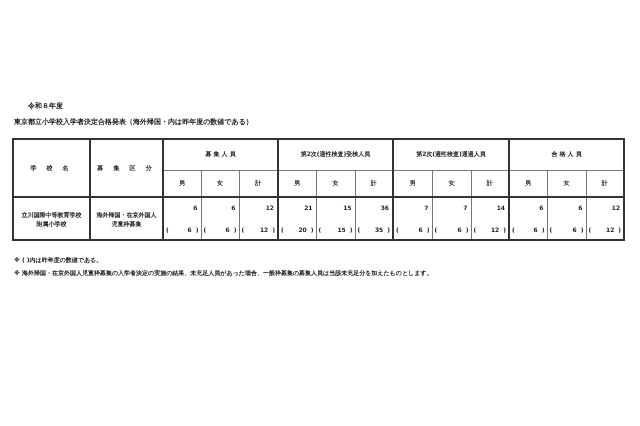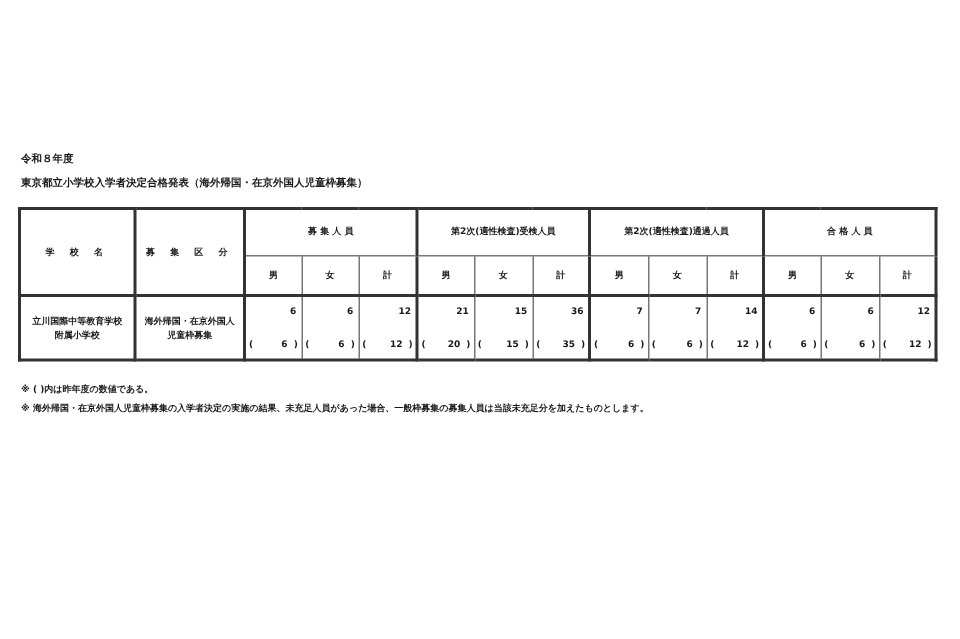--- a/index.html
+++ b/index.html
@@ -1,19 +1,19 @@
 <!DOCTYPE html>
 <html><head>
 <meta charset="utf-8">
 <style>
   html, body { margin: 0; padding: 0; background: #ffffff; }
   body { width: 640px; height: 426px; position: relative; overflow: hidden;
          font-family: "DejaVu Sans", sans-serif; color: #1a1a1a; }
   .line { position: absolute; white-space: nowrap; }
-  .year { left: 14px; top: 101px; font-size: 7px; font-weight: bold; }
+  .year { left: 28px; top: 101px; font-size: 7px; font-weight: bold; }
   .title { left: 14px; top: 117px; font-size: 7px; font-weight: bold; }
   table { position: absolute; left: 12px; top: 138px; border-collapse: collapse;
           table-layout: fixed; width: 611px; }
   td { border: 1px solid #777; padding: 0; font-size: 6px; font-weight: bold; text-align: center; vertical-align: middle; }
   .thick-l { border-left: 2px solid #333; }
   .thick-r { border-right: 2px solid #333; }
   .thick-t { border-top: 2px solid #333; }
   .thick-b { border-bottom: 2px solid #333; }
   .h1 { height: 31px; }
   .h2 { height: 27px; }
@@ -23,21 +23,21 @@
   .num .cur { position: absolute; right: 3px; top: 6px; }
   .num .prev { position: absolute; left: 2px; right: 2px; bottom: 6px; display: flex; justify-content: space-between; }
   .num .prev .pv { flex: 1; text-align: right; padding-right: 4px; }
   .school { font-size: 6px; line-height: 9px; }
   .notes { left: 14px; top: 253px; font-size: 6px; font-weight: bold; line-height: 13px; }
 </style>
 </head>
 <body>
 
 <div class="line year">令和８年度</div>
-<div class="line title">東京都立小学校入学者決定合格発表（海外帰国・在京外国人児童枠募集）</div>
+<div class="line title">東京都立小学校入学者決定合格発表（海外帰国・内は昨年度の数値である）</div>
 
 <table>
   <colgroup>
     <col style="width:77px">
       <col style="width:73px">
     <col style="width:38px">
       <col style="width:38px">
       <col style="width:39px">
     <col style="width:38px">
       <col style="width:39px">

